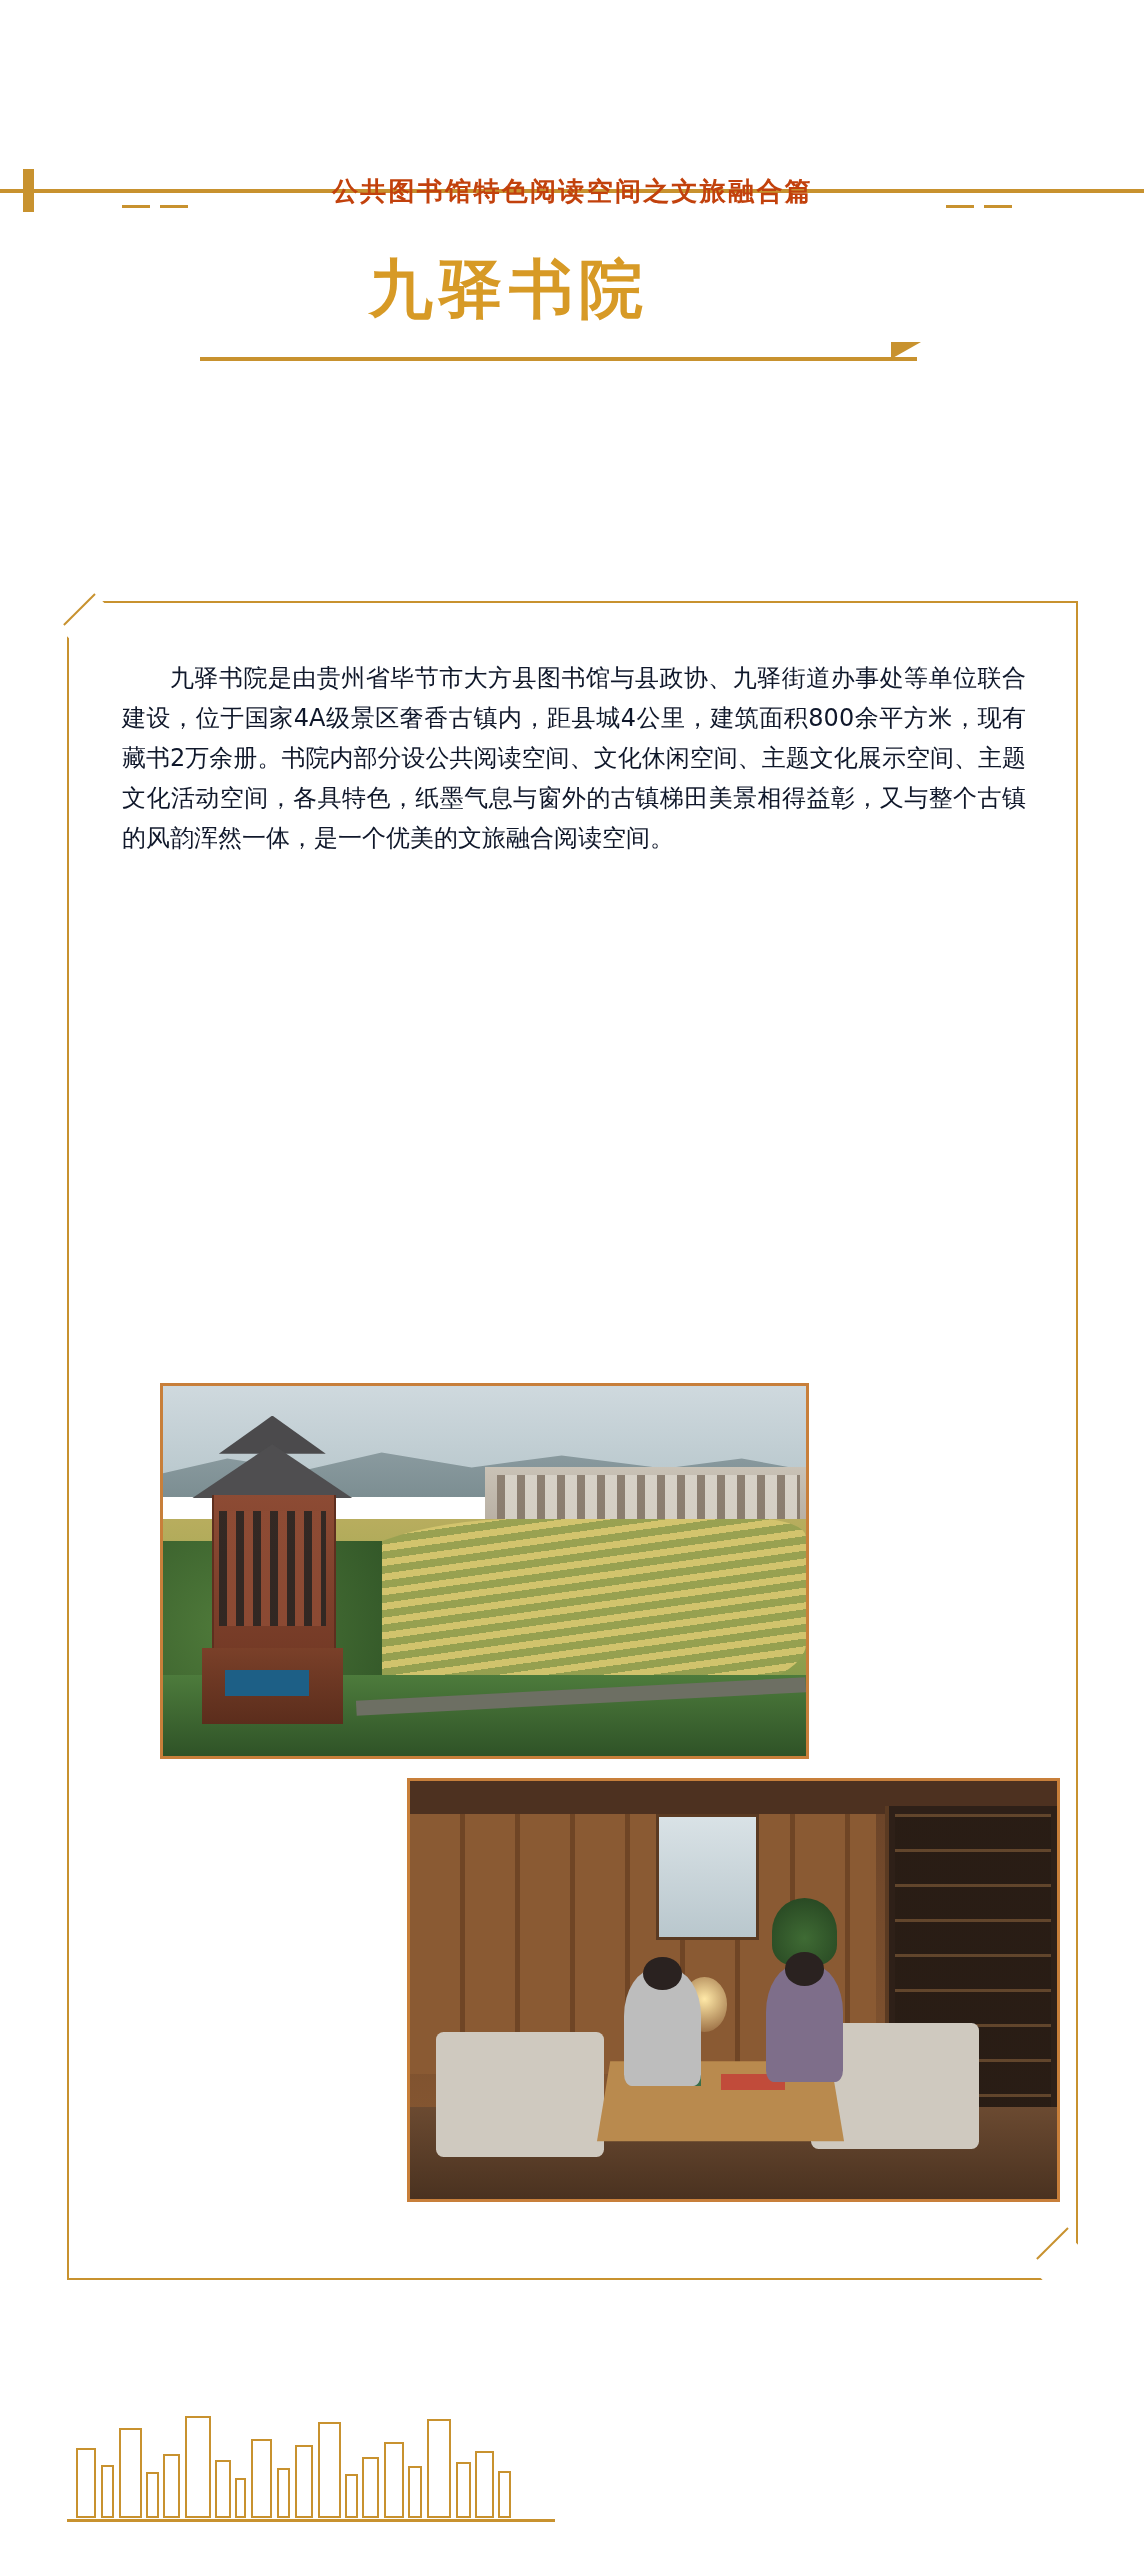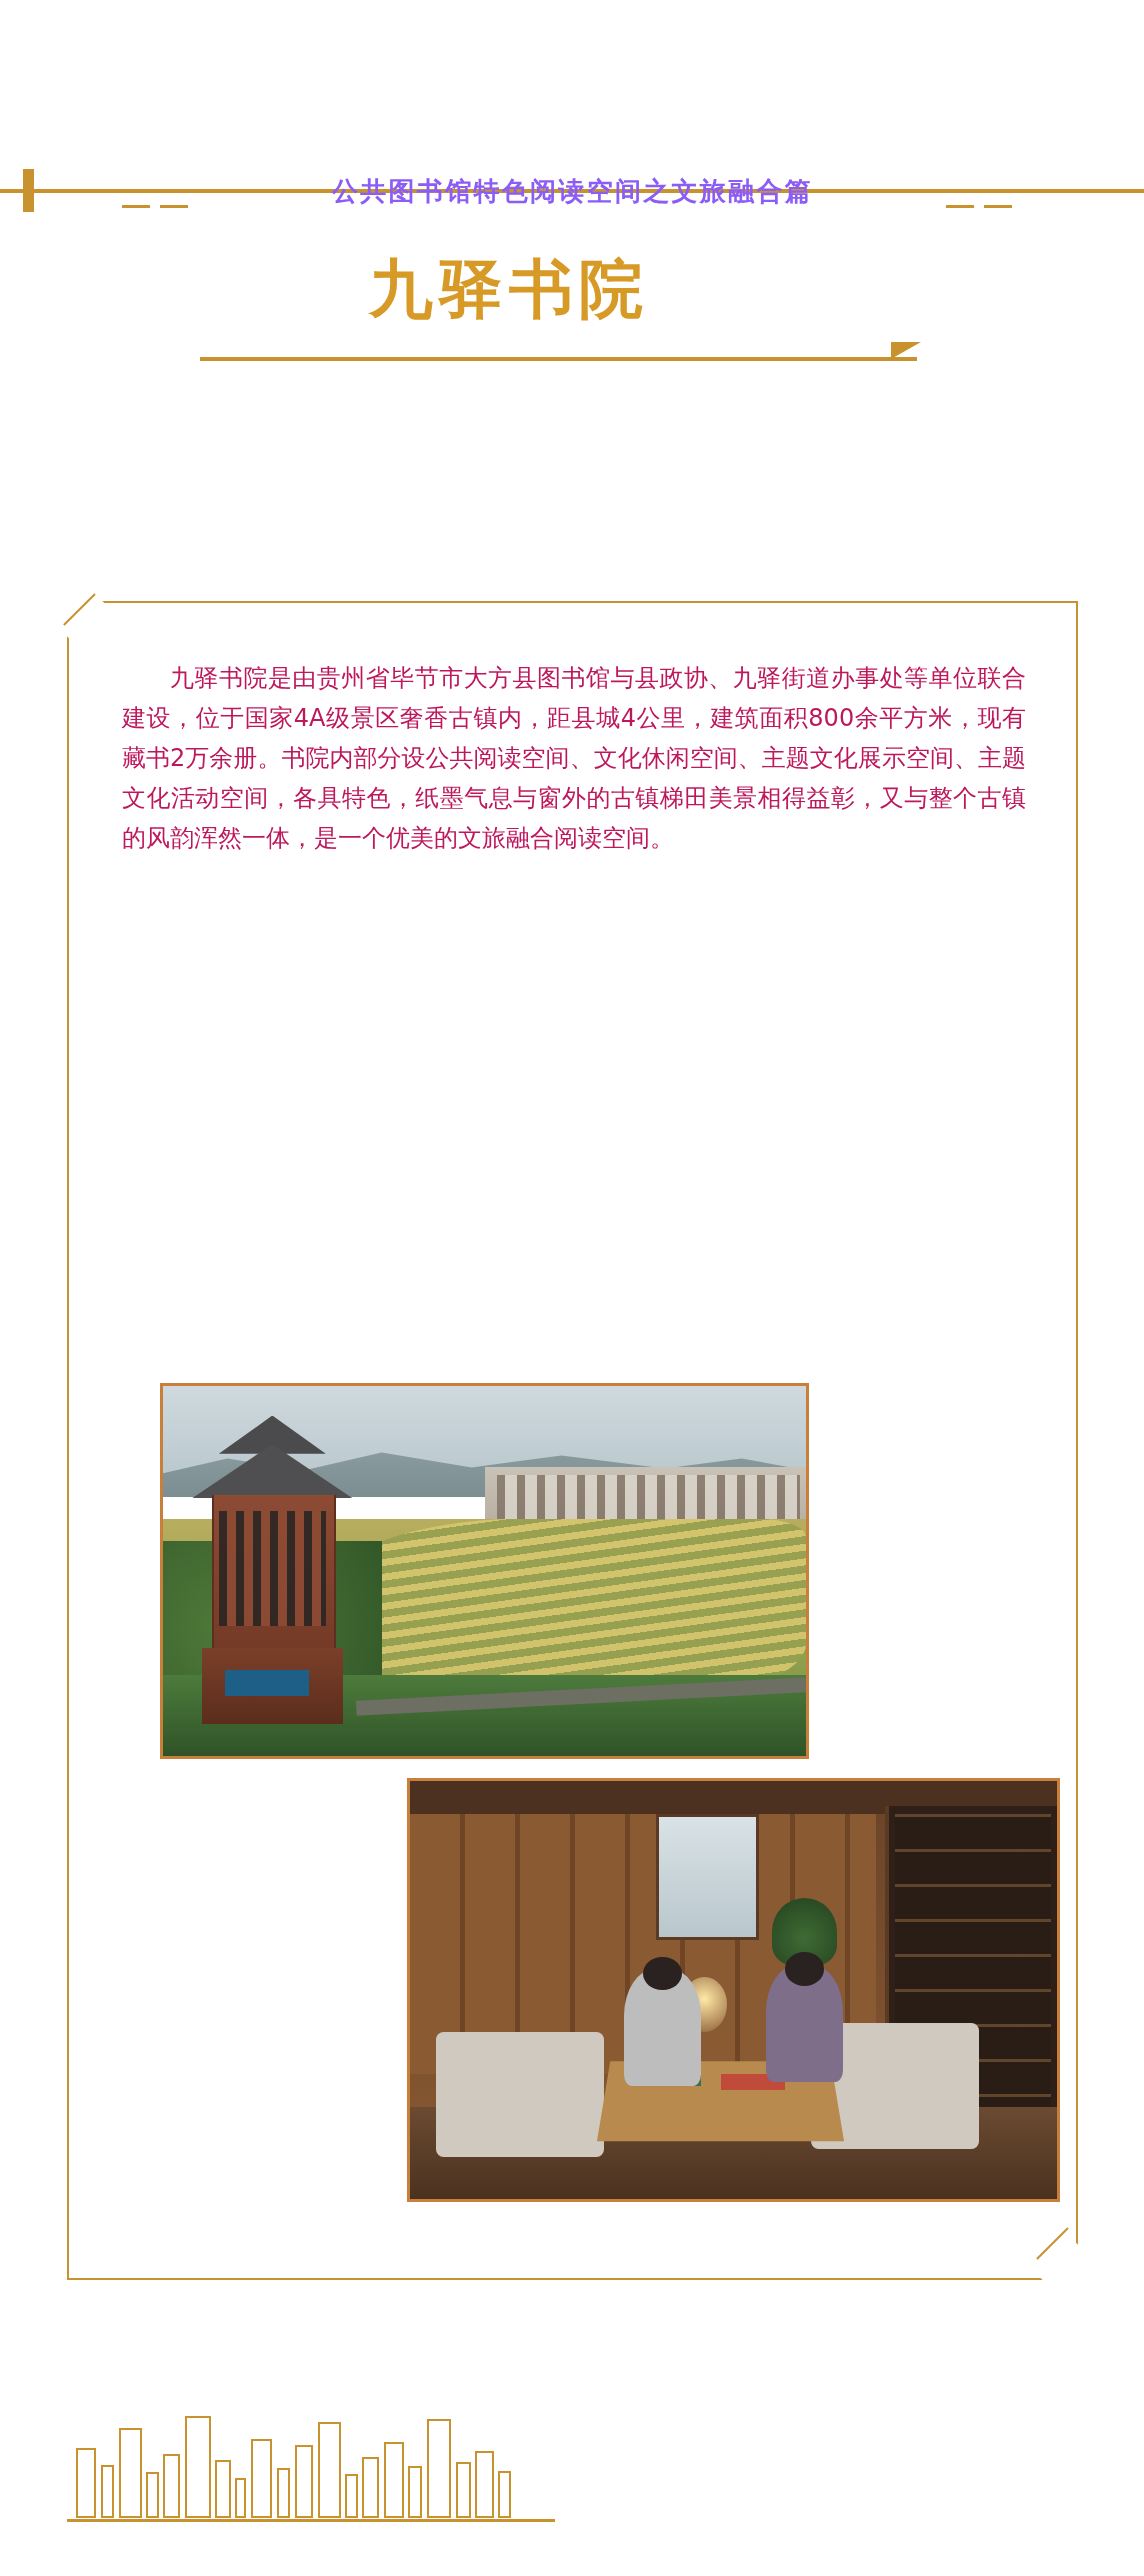--- a/index.html
+++ b/index.html
@@ -52,21 +52,21 @@
     background: #c8922f;
   }
   .header-title {
     position: absolute;
     left: 0;
     top: 174px;
     width: 1145px;
     text-align: center;
     font-size: 26px;
     letter-spacing: 2.3px;
-    color: #8b5cf6;
+    color: #c2410c;
     font-weight: bold;
   }
 
   
   .title-block {
     position: relative;
     width: 1145px;
     height: 198px;
   }
   .main-title {
@@ -150,21 +150,21 @@
   }
 
   
   .body-text {
     position: absolute;
     left: 122px;
     top: 658px;
     width: 904px;
     font-size: 24px;
     line-height: 40px;
-    color: #be185d;
+    color: #0f172a;
     font-family: "DejaVu Sans", "Liberation Sans", sans-serif;
   }
   .body-text p {
     margin: 0 0 0 0;
     text-indent: 2em;
     text-align: justify;
   }
 
   
   .photo {

